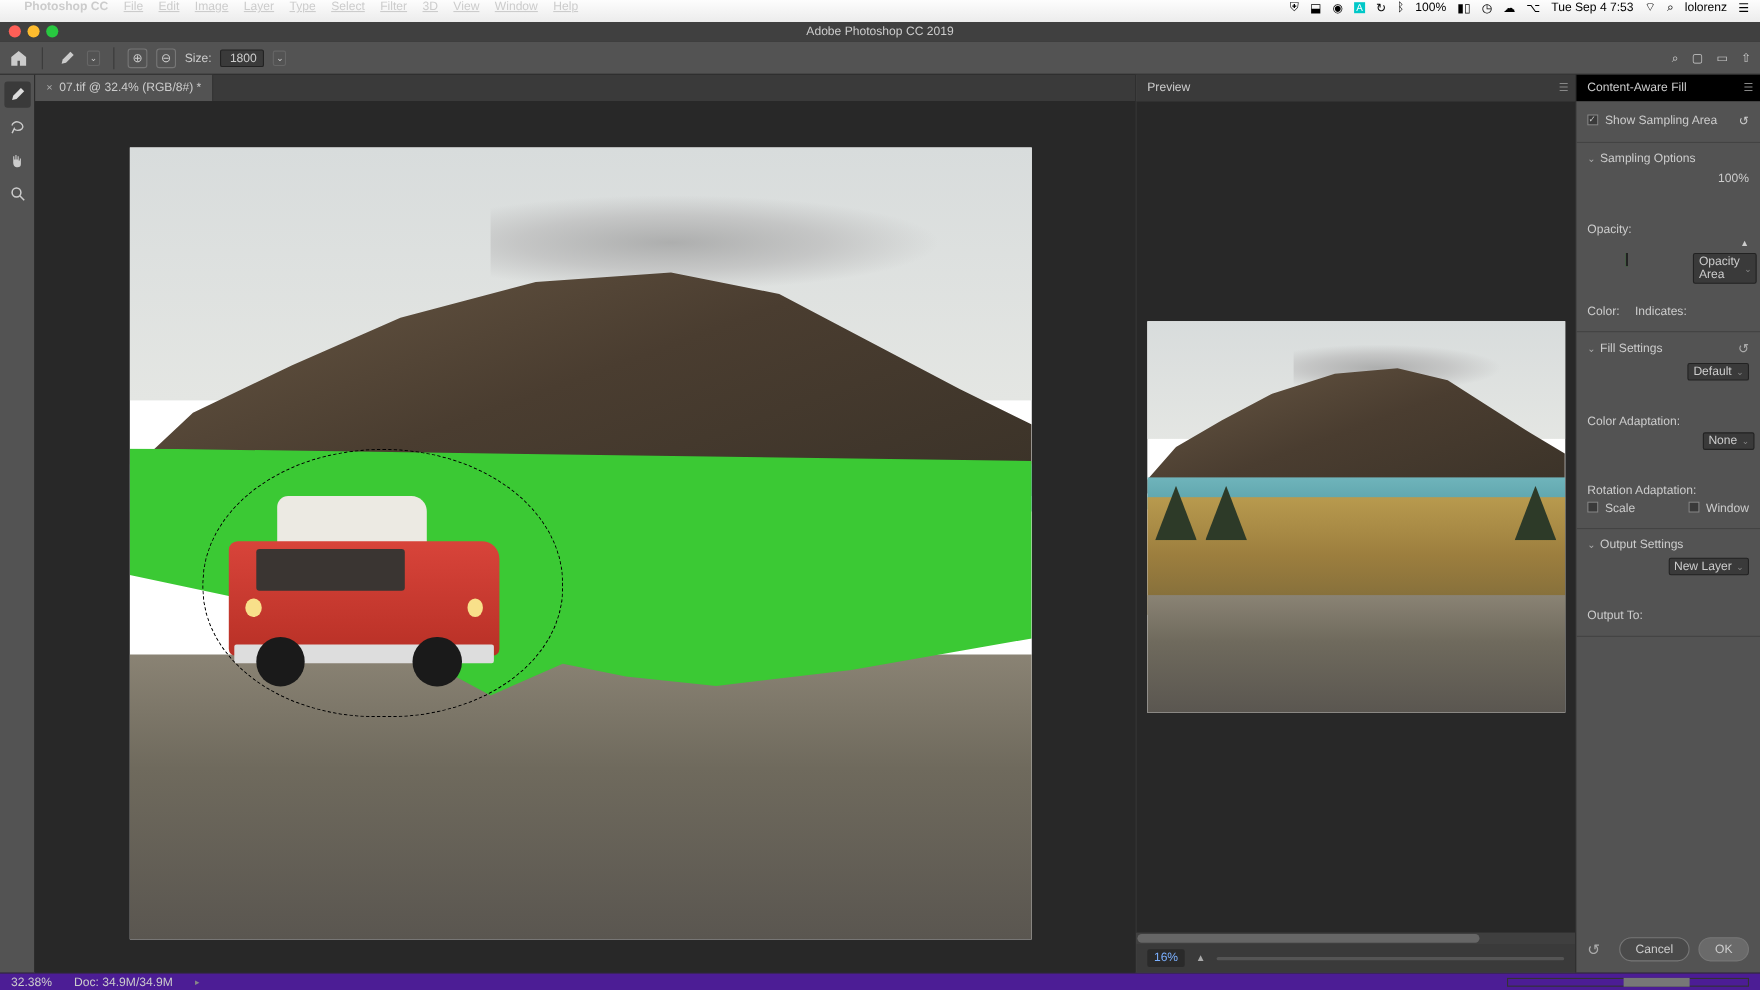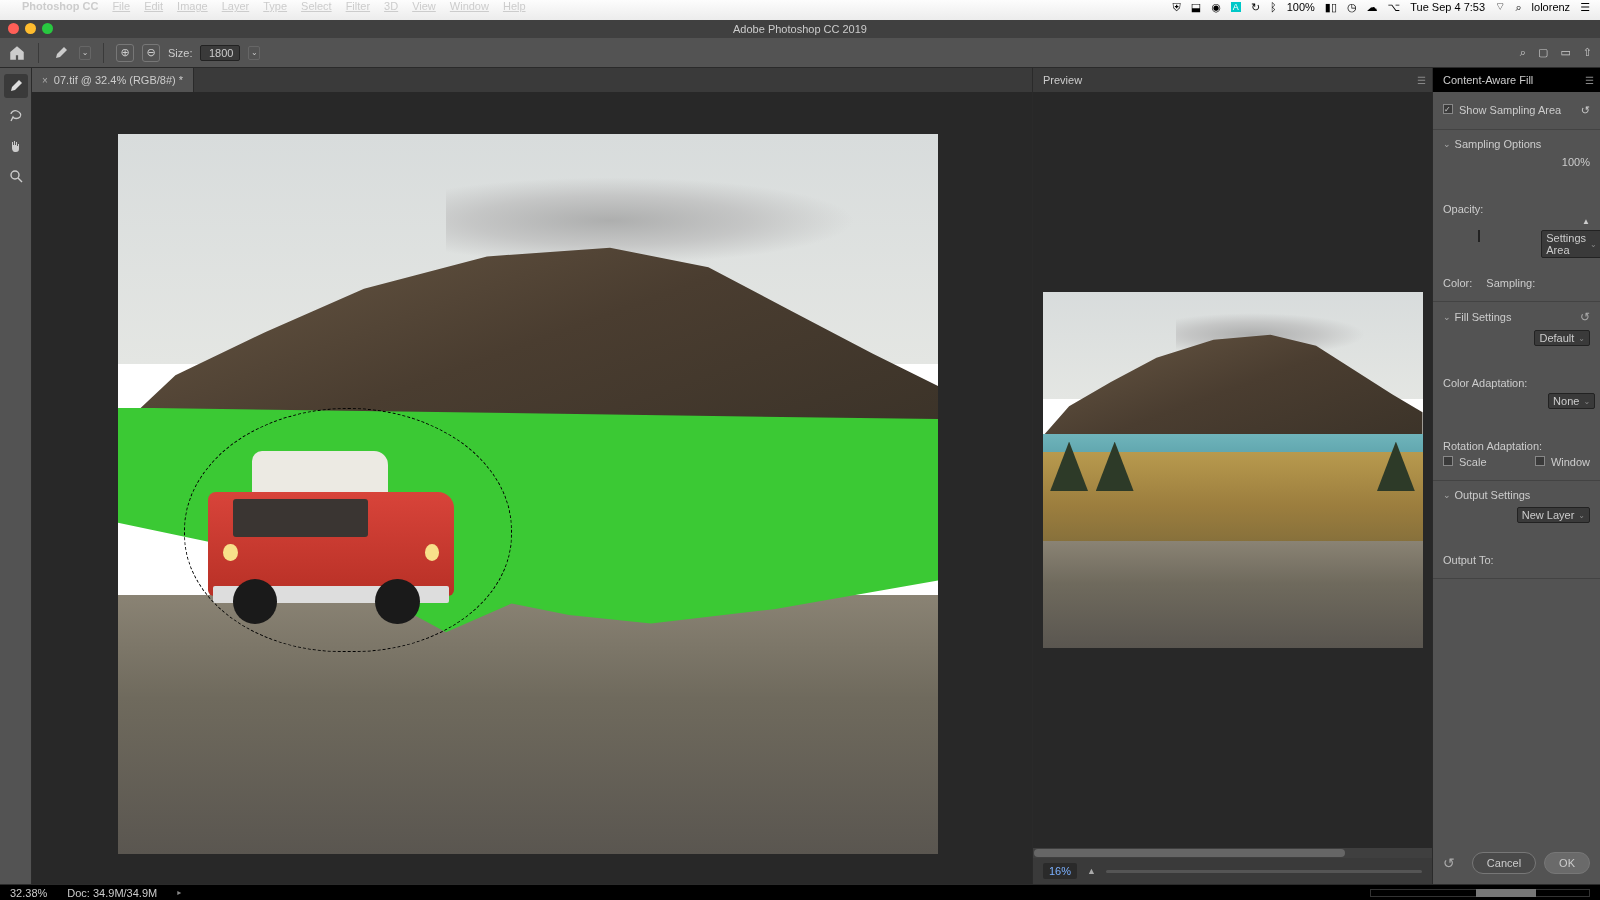--- a/index.html
+++ b/index.html
@@ -96,21 +96,21 @@
 .caf .dd .chev{font-size:8px;color:#888;}
 .caf .chk{width:10px;height:10px;border:1px solid #888;background:#3a3a3a;display:inline-block;}
 .caf .chk.on::after{content:"✓";font-size:8px;color:#ccc;position:relative;top:-3px;left:0;}
 .caf .slider-tri{font-size:8px;color:#ccc;text-align:right;margin-top:-2px;}
 .caf .footer{margin-top:auto;padding:10px;display:flex;gap:8px;justify-content:flex-end;align-items:center;}
 .caf .btn{padding:4px 14px;border-radius:12px;font-size:11px;border:1px solid #777;background:#4a4a4a;}
 .caf .btn.primary{background:#6a6a6a;font-weight:500;}
 .caf .reset-ic{margin-right:auto;font-size:14px;color:#aaa;}
 
 
-.status-bar{height:16px;background:#000000;border-top:1px solid #2a2a2a;display:flex;align-items:center;padding:0 10px;gap:20px;font-size:10px;color:#ccc;}
+.status-bar{height:16px;background:#4c1d95;border-top:1px solid #2a2a2a;display:flex;align-items:center;padding:0 10px;gap:20px;font-size:10px;color:#ccc;}
 .status-bar .track{flex:0 0 220px;height:8px;border:1px solid #333;margin-left:auto;position:relative;}
 .status-bar .track .th{position:absolute;left:48%;top:-1px;width:60px;height:8px;background:#777;}
 </style>
 </head>
 <body>
 
 <div class="mac-bar">
   <span class="apple"></span>
   <span class="app-name">Photoshop CC</span>
   <span class="menu-item">File</span>
@@ -283,23 +283,23 @@
           <span>Sampling Options</span>
         </div>
       <div class="row">
           <span class="lbl">Opacity:</span>
           <span class="val">100%</span>
         </div>
       <div class="slider-tri">▲</div>
       <div class="row">
         <span class="lbl">Color:</span>
         <span class="swatch"></span>
-        <span class="lbl">Sampling:</span>
+        <span class="lbl">Indicates:</span>
         <span class="dd">
-            <span>Settings Area</span>
+            <span>Opacity Area</span>
             <span class="chev">⌄</span>
           </span>
       </div>
     </div>
     <div class="sec">
       <div class="sec-hdr">
           <span class="arrow">⌄</span>
           <span>Fill Settings</span>
           <span class="reset">↺</span>
         </div>

